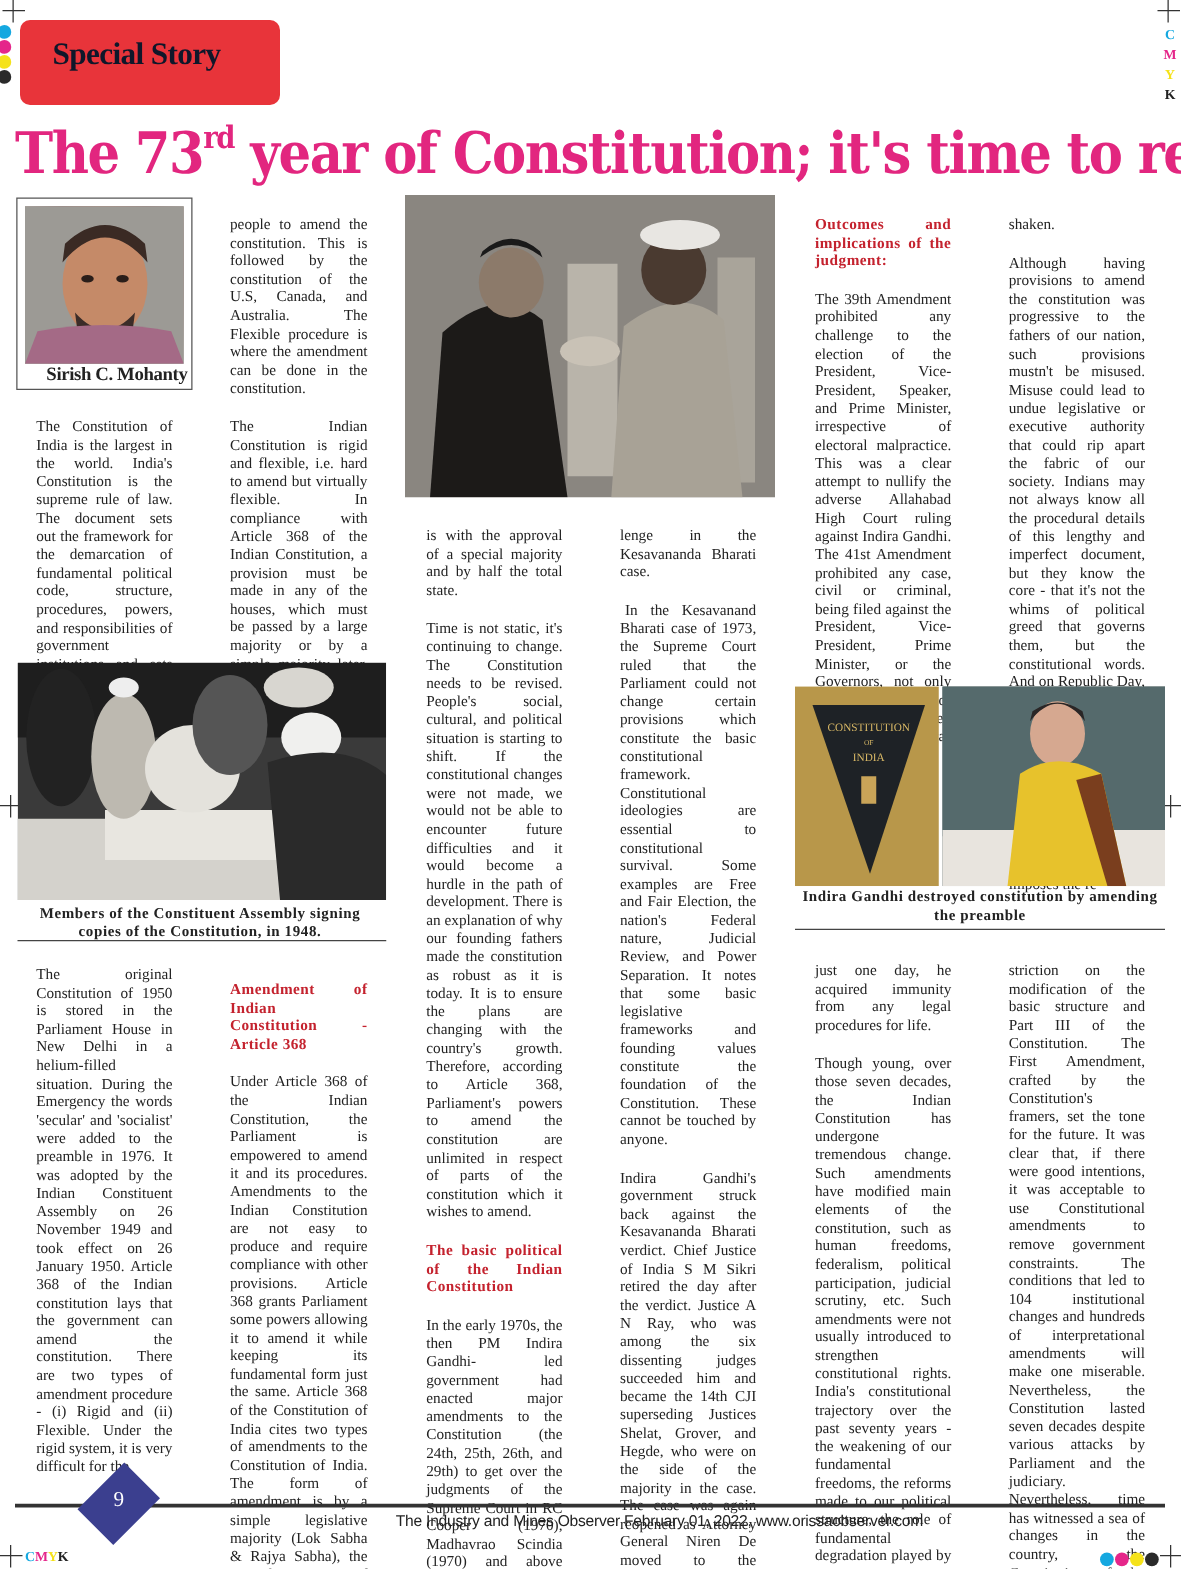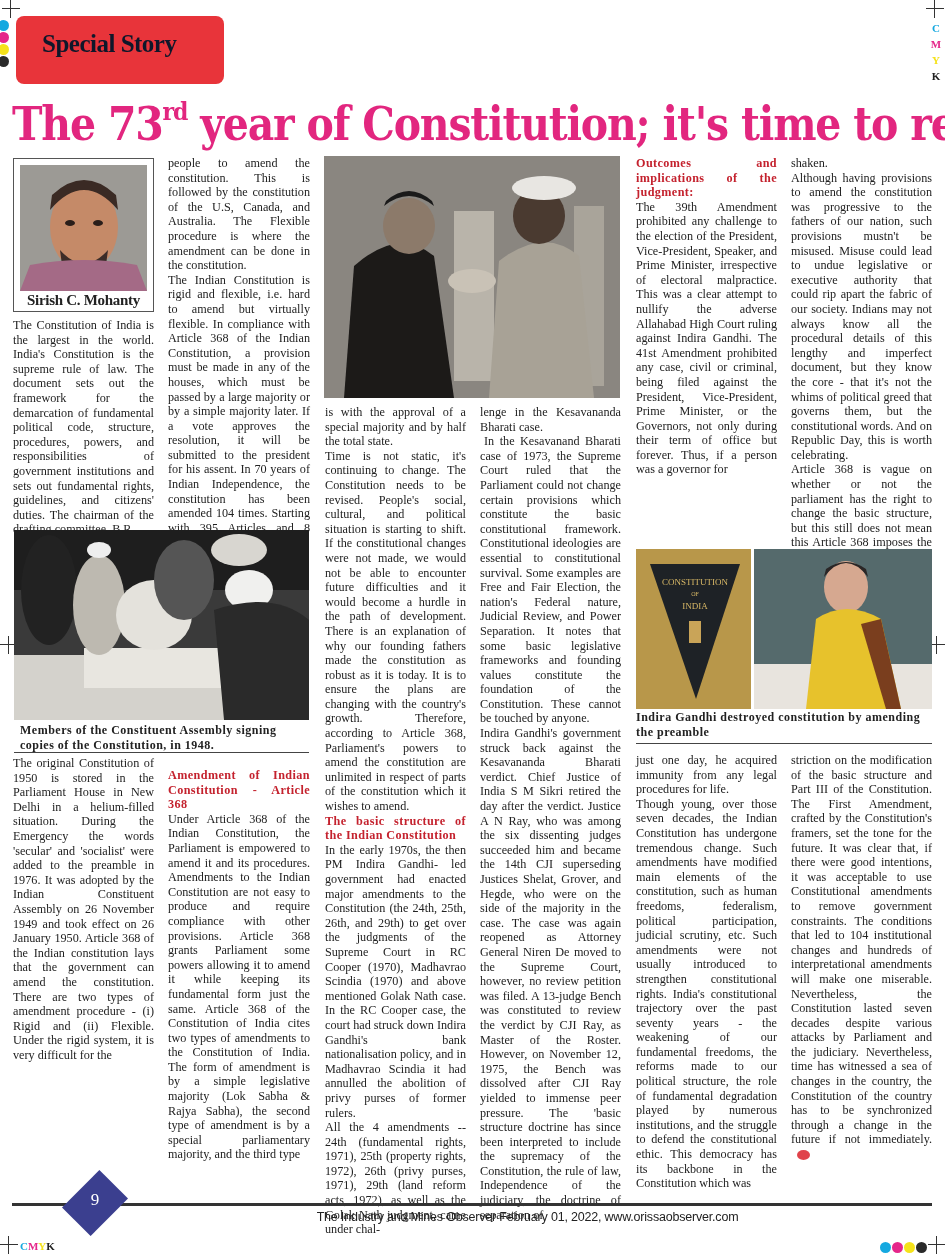--- a/index.html
+++ b/index.html
@@ -15,30 +15,30 @@
 
   .cmyk-side { position: absolute; right: 3px; top: 20px; width: 12px; font-family: "Liberation Serif", serif; font-weight: bold; font-size: 11px; line-height: 16px; text-align: center; }
 
   .section-badge { position: absolute; left: 16px; top: 16px; width: 208px; height: 68px; background: #e8343a; border-radius: 8px; }
   .section-badge span { position: absolute; left: 26px; top: 14px; color: #0f172a; font-family: "Liberation Serif", serif; font-weight: bold; font-size: 25px; letter-spacing: -0.5px; }
 
   .headline { position: absolute; left: 12px; top: 96px; width: 925px; height: 60px; color: #e2267f; font-family: "DejaVu Serif", serif; font-weight: bold; font-size: 41px; letter-spacing: -1.2px; white-space: nowrap; transform: scaleY(1.12); transform-origin: top left; }
   .headline sup { font-size: 22px; vertical-align: 18px; }
 
   .col { position: absolute; font-size: 12.2px; line-height: 14.6px; text-align: justify; hyphens: none; }
-  .col p { margin: 0; }
+  .col p { margin: 16px; }
   .col .sub { color: #c4222e; font-weight: bold; letter-spacing: 0.4px; }
 
   .photo { position: absolute; overflow: hidden; }
-  .caption { position: absolute; font-weight: bold; font-size: 12px; line-height: 15px; text-align: left; letter-spacing: 0.5px; }
+  .caption { position: absolute; font-weight: bold; font-size: 12px; line-height: 15px; text-align: center; letter-spacing: 0.5px; }
   .rule { position: absolute; height: 1px; background: #444; }
 
   .author-box { position: absolute; left: 13px; top: 158px; width: 141px; height: 154px; border: 1px solid #555; background: #fff; }
   .author-photo { position: absolute; left: 6px; top: 6px; width: 127px; height: 126px; background: radial-gradient(ellipse at 50% 40%, #d09a7c 0%, #a8725a 35%, #7a5a55 60%, #a9a7a1 100%); }
-  .author-name { position: absolute; left: 0; top: 133px; width: 100%; text-align: center; font-weight: bold; font-size: 15px; letter-spacing: -0.3px; }
+  .author-name { position: absolute; left: 10px; top: 133px; width: 100%; text-align: center; font-weight: bold; font-size: 15px; letter-spacing: -0.3px; }
 
   .footer-line { position: absolute; left: 12px; top: 1203px; width: 920px; height: 3px; background: #333; }
   .page-diamond { position: absolute; left: 72px; top: 1180px; width: 46px; height: 46px; background: #3b3f8f; transform: rotate(45deg) scale(0.88, 1.15); }
   .page-num { position: absolute; left: 72px; top: 1190px; width: 46px; text-align: center; color: #fff; font-size: 17px; font-family: "Liberation Serif", serif; }
   .footer-text { position: absolute; left: 0; top: 1210px; width: 945px; text-align: center; padding-left: 110px; font-family: "Liberation Sans", sans-serif; font-size: 12.5px; letter-spacing: -0.2px; color: #222; }
   .cmyk-bottom { position: absolute; left: 20px; top: 1240px; font-size: 11px; font-weight: bold; font-family: "Liberation Serif", serif; }
   .end-mark { display: inline-block; width: 13px; height: 10px; border-radius: 50%; background: #e0424a; vertical-align: middle; margin-left: 6px; }
 </style>
 </head>
 <body>
@@ -132,21 +132,21 @@
     <path d="M165 242 L175 105 Q220 70 255 100 L270 242 Z" fill="#a8a296"></path>
     <ellipse cx="215" cy="60" rx="26" ry="28" fill="#4a3a30"></ellipse>
     <ellipse cx="220" cy="32" rx="32" ry="12" fill="#e8e6e2"></ellipse>
     <ellipse cx="148" cy="125" rx="24" ry="12" fill="#c9c2b6"></ellipse>
   </svg>
 </div>
 
 <div class="col" style="left:325px;top:405px;width:141px;">
   <p>is with the approval of a special majority and by half the total state.</p>
   <p>Time is not static, it's continuing to change. The Constitution needs to be revised. People's social, cultural, and political situation is starting to shift. If the constitutional changes were not made, we would not be able to encounter future difficulties and it would become a hurdle in the path of development. There is an explanation of why our founding fathers made the constitution as robust as it is today. It is to ensure the plans are changing with the country's growth. Therefore, according to Article 368, Parliament's powers to amend the constitution are unlimited in respect of parts of the constitution which it wishes to amend.</p>
-  <p class="sub">The basic structure of the Indian Constitution</p>
+  <p class="sub">The basic political of the Indian Constitution</p>
   <p>In the early 1970s, the then PM Indira Gandhi- led government had enacted major amendments to the Constitution (the 24th, 25th, 26th, and 29th) to get over the judgments of the Supreme Court in RC Cooper (1970), Madhavrao Scindia (1970) and above mentioned Golak Nath case. In the RC Cooper case, the court had struck down Indira Gandhi's bank nationalisation policy, and in Madhavrao Scindia it had annulled the abolition of privy purses of former rulers.</p>
   <p>All the 4 amendments -- 24th (fundamental rights, 1971), 25th (property rights, 1972), 26th (privy purses, 1971), 29th (land reform acts, 1972), as well as the Golak Nath judgment, came under chal-</p>
 </div>
 
 <div class="col" style="left:480px;top:405px;width:141px;">
   <p>lenge in the Kesavananda Bharati case.</p>
   <p style="text-indent:4px;">In the Kesavanand Bharati case of 1973, the Supreme Court ruled that the Parliament could not change certain provisions which constitute the basic constitutional framework. Constitutional ideologies are essential to constitutional survival. Some examples are Free and Fair Election, the nation's Federal nature, Judicial Review, and Power Separation. It notes that some basic legislative frameworks and founding values constitute the foundation of the Constitution. These cannot be touched by anyone.</p>
   <p>Indira Gandhi's government struck back against the Kesavananda Bharati verdict. Chief Justice of India S M Sikri retired the day after the verdict. Justice A N Ray, who was among the six dissenting judges succeeded him and became the 14th CJI superseding Justices Shelat, Grover, and Hegde, who were on the side of the majority in the case. The case was again reopened as Attorney General Niren De moved to the Supreme Court, however, no review petition was filed. A 13-judge Bench was constituted to review the verdict by CJI Ray, as Master of the Roster. However, on November 12, 1975, the Bench was dissolved after CJI Ray yielded to immense peer pressure. The 'basic structure doctrine has since been interpreted to include the supremacy of the Constitution, the rule of law, Independence of the judiciary, the doctrine of separation of</p>
 </div>
 

